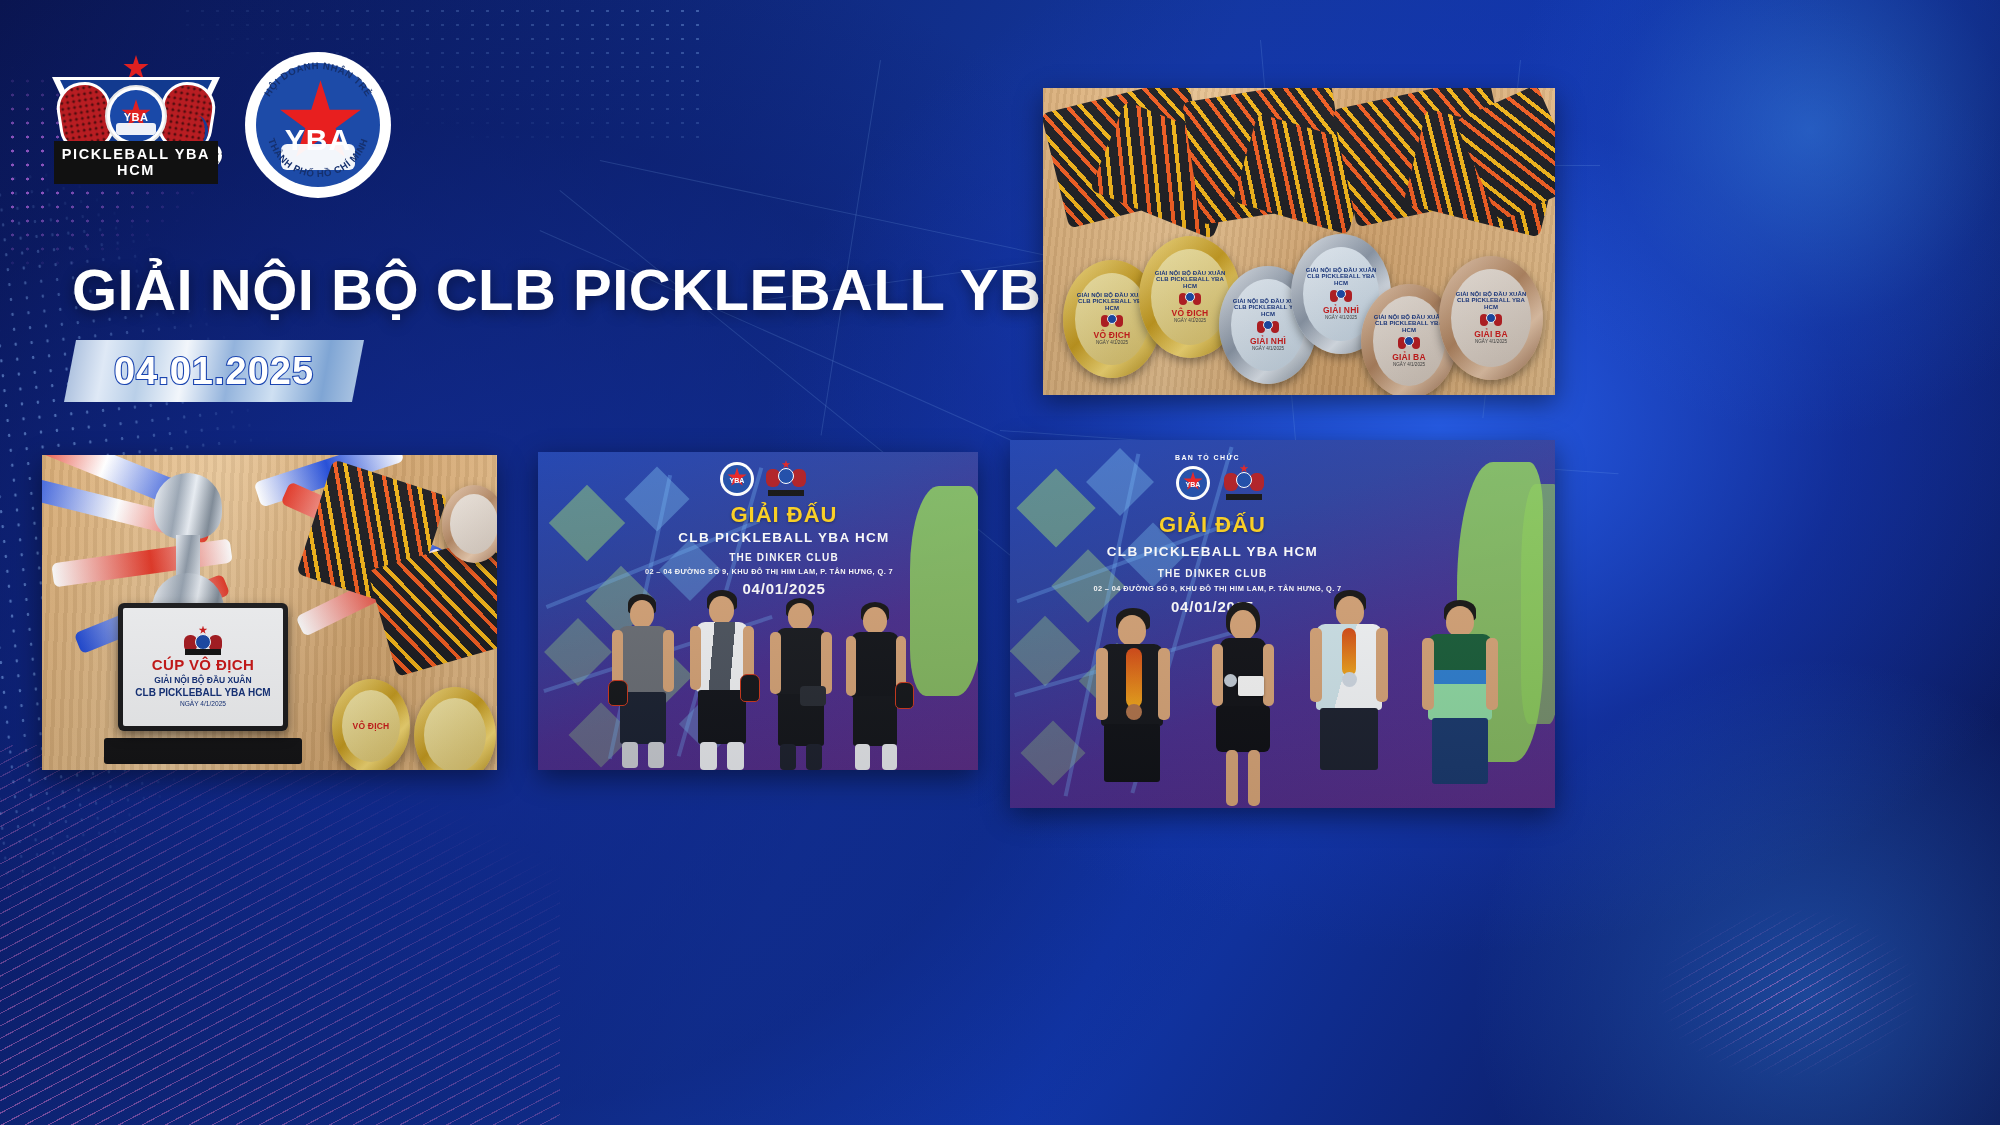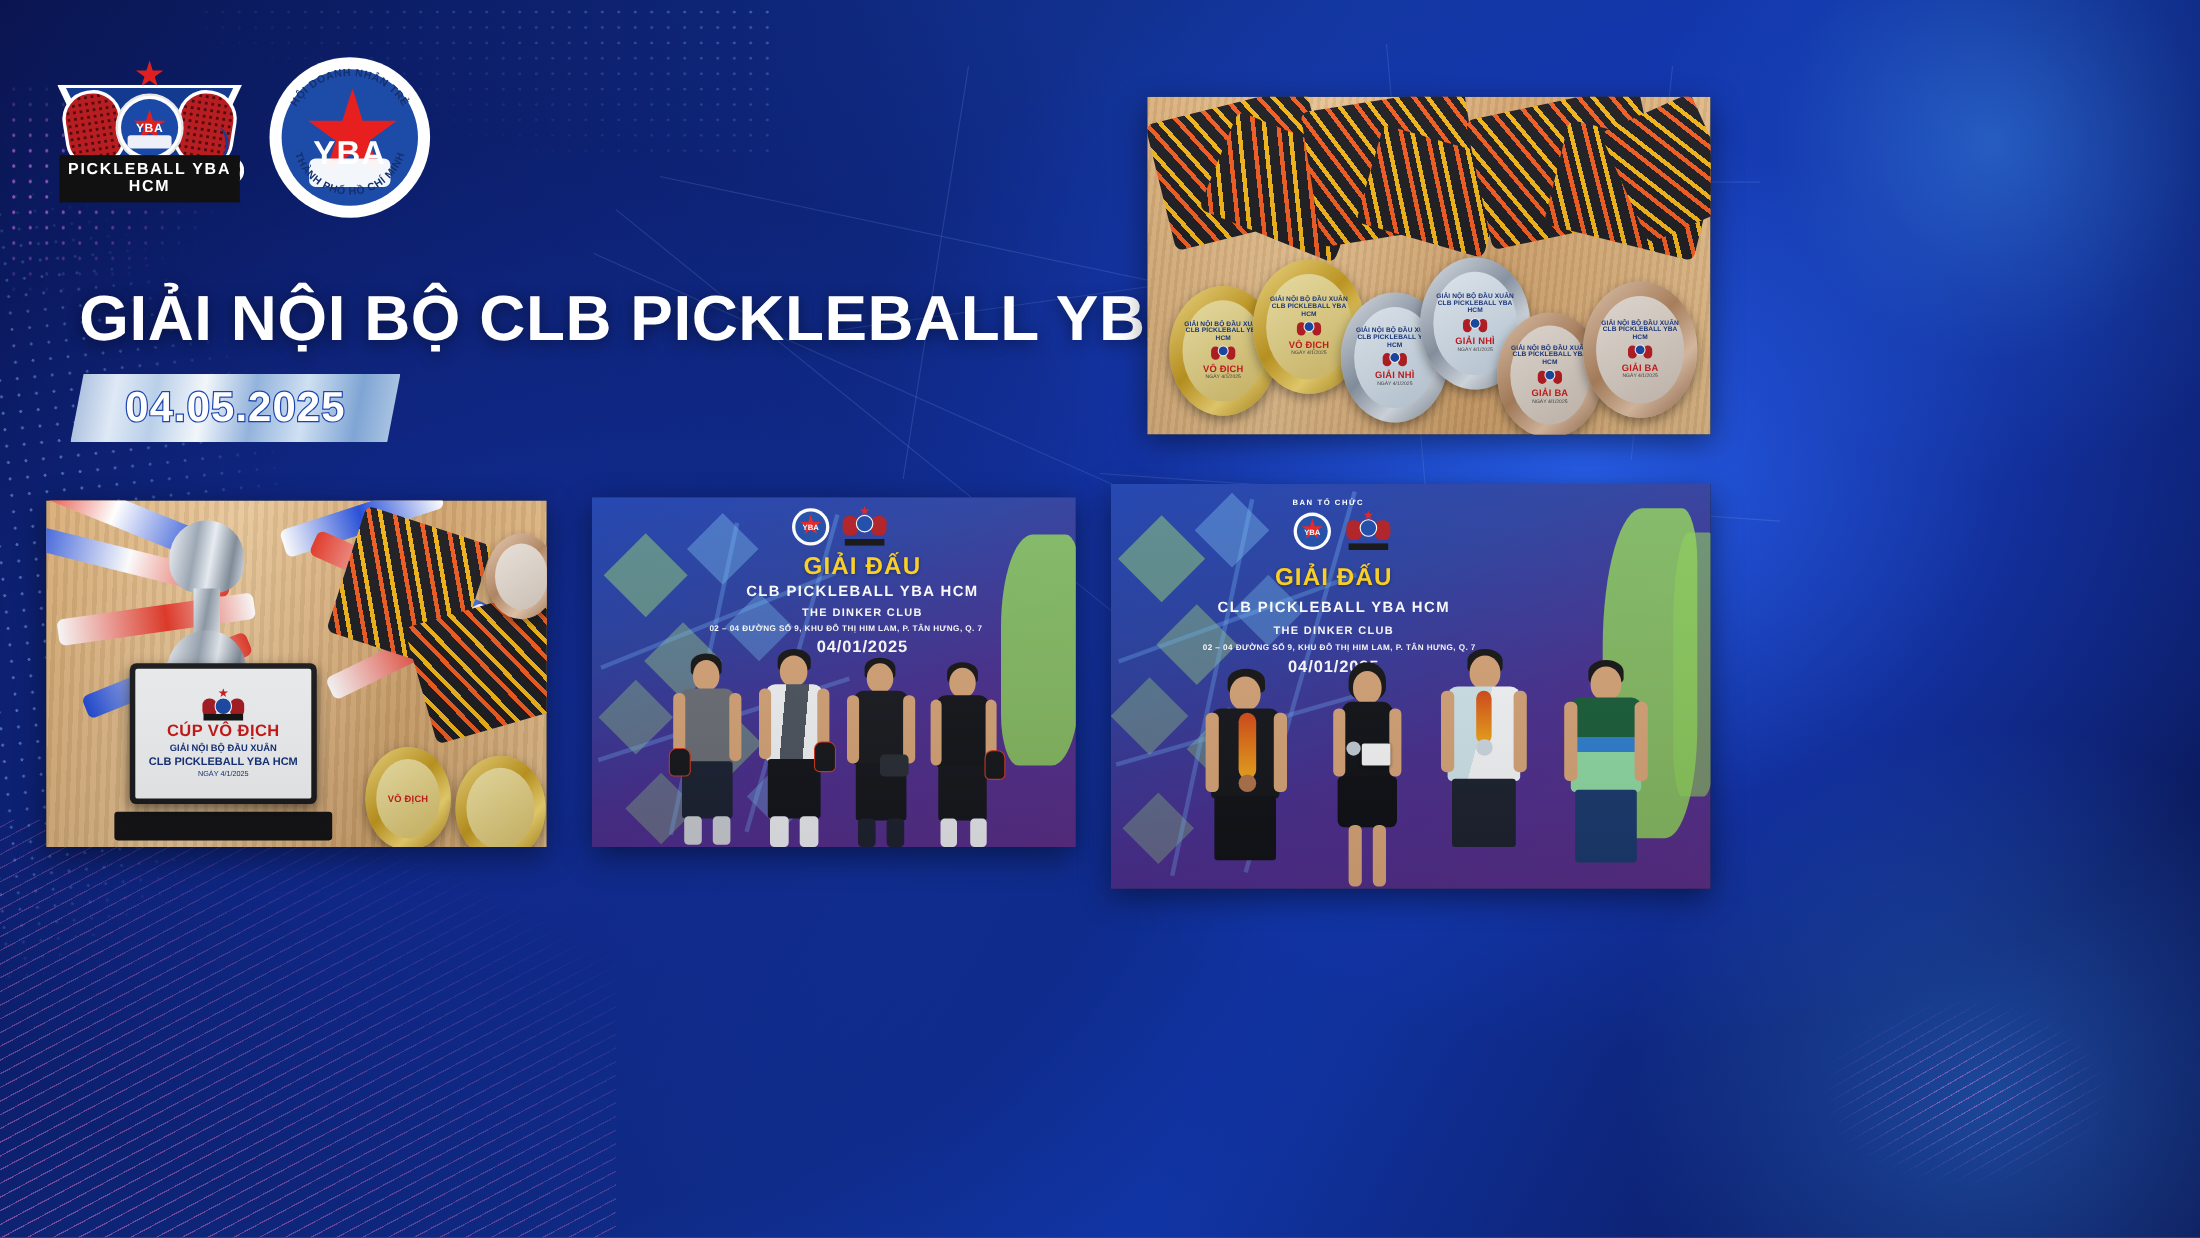--- a/index.html
+++ b/index.html
@@ -279,21 +279,21 @@
         </defs>
         <text><textPath href="#arcTop" startOffset="50%" text-anchor="middle" id="arcTopTxt">HỘI DOANH NHÂN TRẺ</textPath></text>
         <text><textPath href="#arcBot" startOffset="50%" text-anchor="middle" id="arcBotTxt">THÀNH PHỐ HỒ CHÍ MINH</textPath></text>
       </svg>
     </div>
   </div>
 
   <h1 class="title">GIẢI NỘI BỘ CLB PICKLEBALL YBA HCM</h1>
 
   <div class="date-badge">
-    <span>04.05.2025</span>
+    <span>04.01.2025</span>
   </div>
 
   <div class="photo ph-medals">
     <div class="wood"></div>
 
     <div class="ribbon" style="left:10px;top:6px;width:150px;height:118px;transform:rotate(-14deg);"></div>
     <div class="ribbon" style="left:60px;top:34px;width:132px;height:96px;transform:rotate(22deg);"></div>
     <div class="ribbon" style="left:148px;top:2px;width:150px;height:124px;transform:rotate(-9deg);"></div>
     <div class="ribbon" style="left:200px;top:40px;width:120px;height:92px;transform:rotate(16deg);"></div>
     <div class="ribbon" style="left:300px;top:4px;width:160px;height:120px;transform:rotate(-12deg);"></div>

